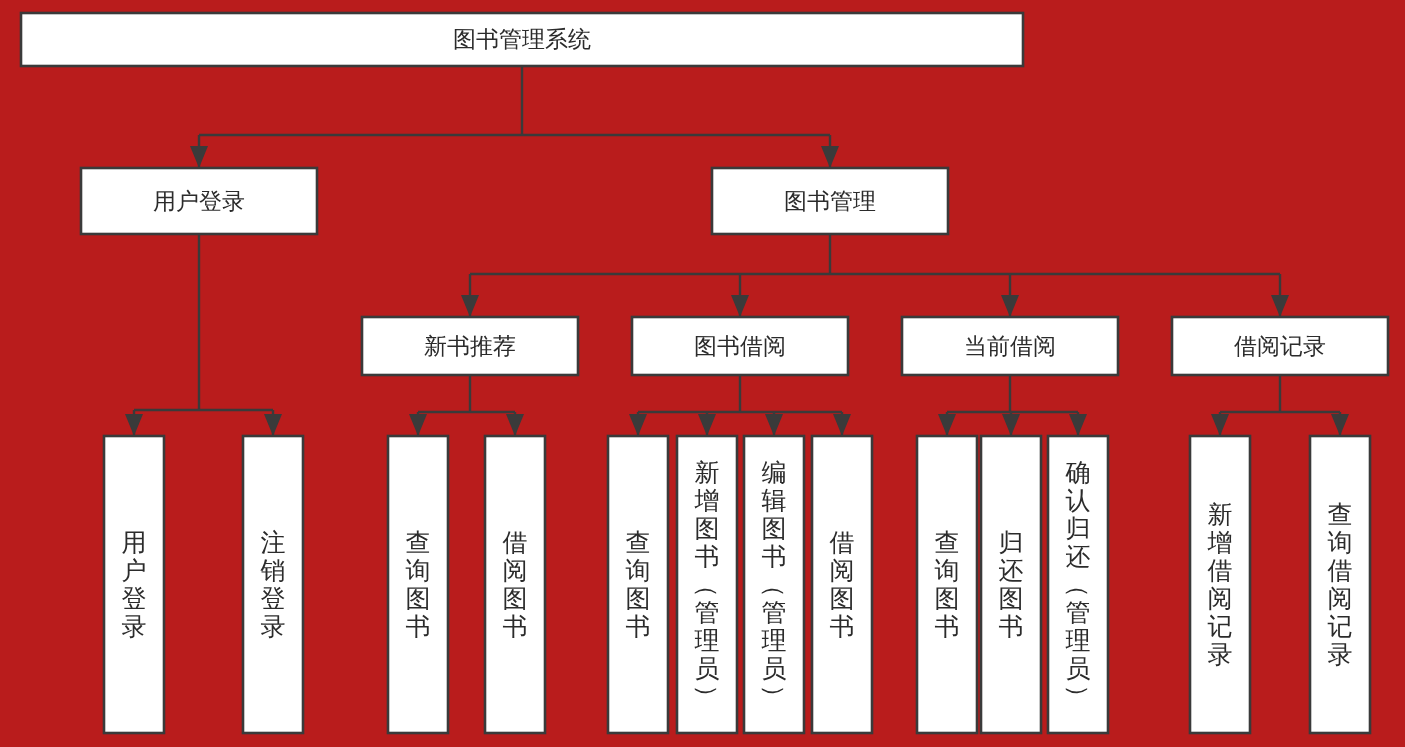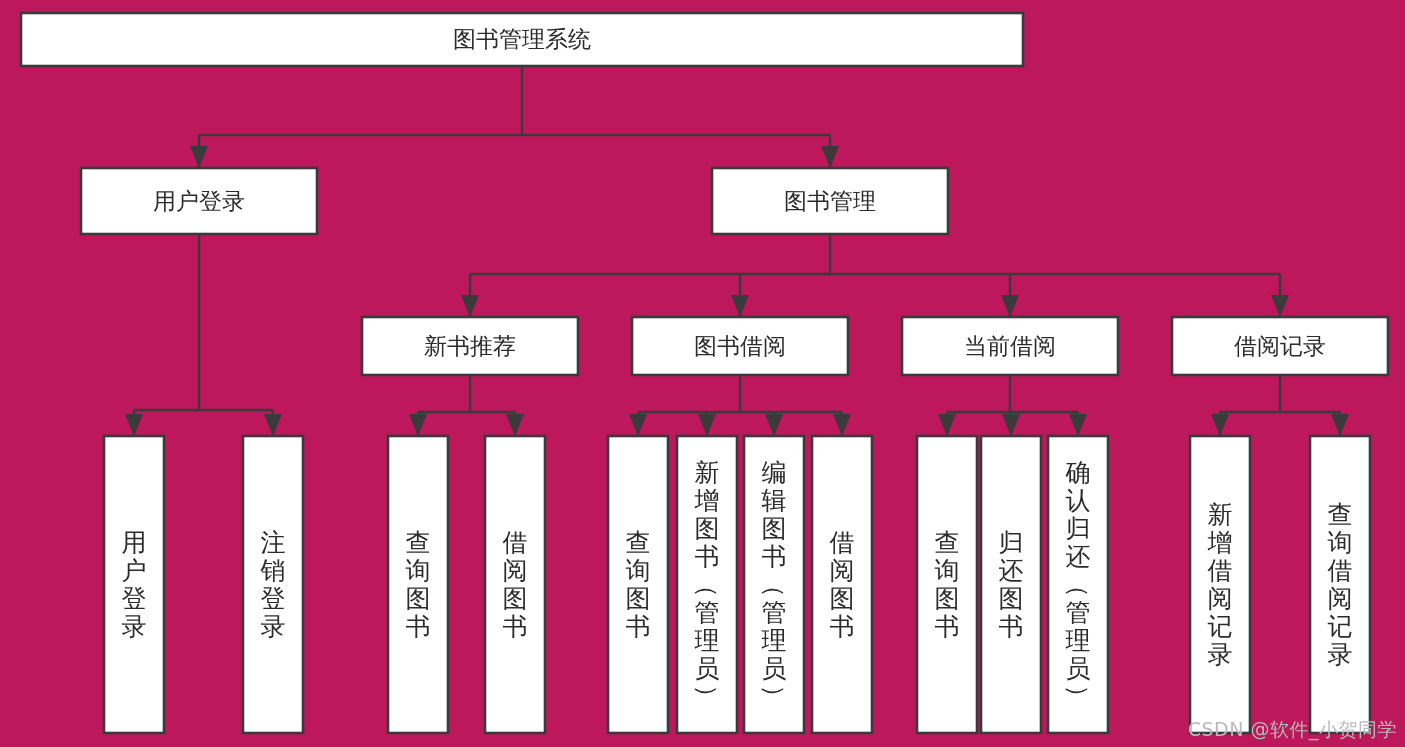--- a/index.html
+++ b/index.html
@@ -4,21 +4,21 @@
 <style>
   html, body {
     margin: 0;
     padding: 0;
     background: #ffffff;
   }
   #stage {
     position: relative;
     width: 1405px;
     height: 747px;
-    background: #be185d;
+    background: #b91c1c;
     font-family: "DejaVu Sans", "Liberation Sans", sans-serif;
     overflow: hidden;
   }
   #diagram-svg {
     position: absolute;
     left: 0;
     top: 0;
     width: 1405px;
     height: 747px;
   }
@@ -255,14 +255,13 @@
           <rect x="1310" y="436" width="60" height="297" class="node-box"></rect>
           <text x="1340" y="522.9" class="node-label-v">查</text>
           <text x="1340" y="550.9" class="node-label-v">询</text>
           <text x="1340" y="578.9" class="node-label-v">借</text>
           <text x="1340" y="606.9" class="node-label-v">阅</text>
           <text x="1340" y="634.9" class="node-label-v">记</text>
           <text x="1340" y="662.9" class="node-label-v">录</text>
         </g>
       </g>
   </svg>
-  <div class="watermark">CSDN @软件_小贺同学</div>
 </div>
 
 </body></html>

